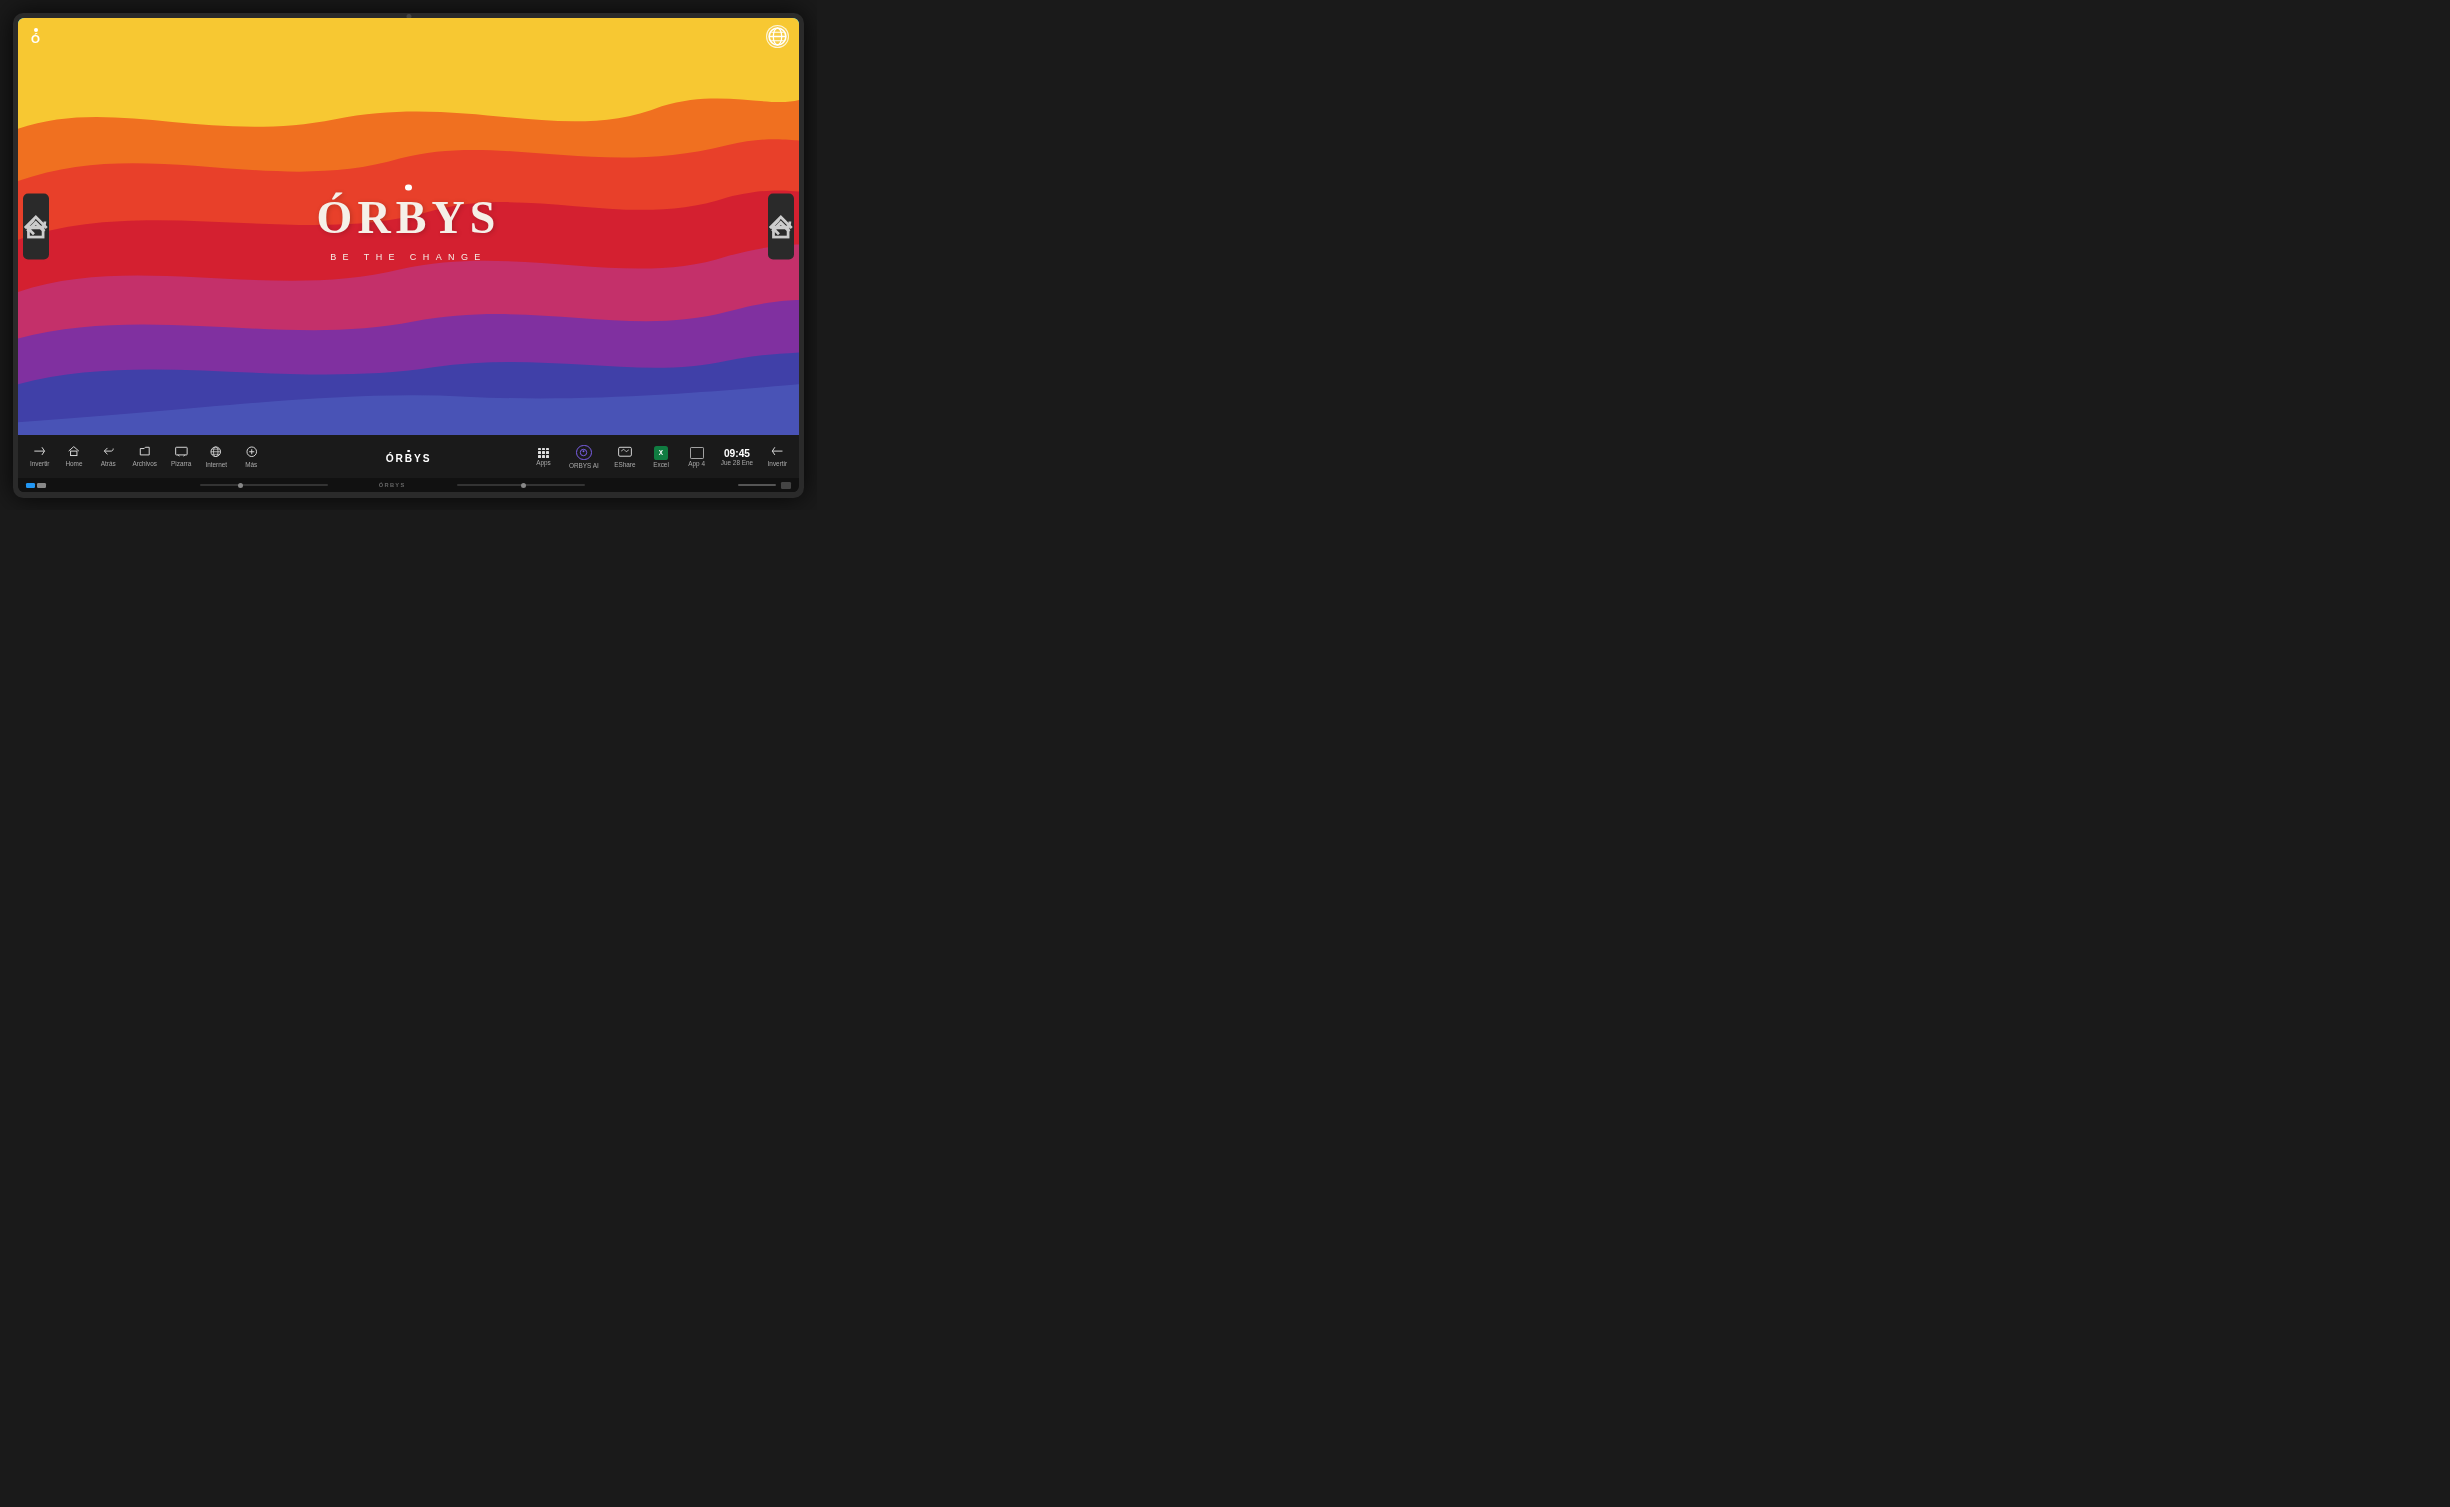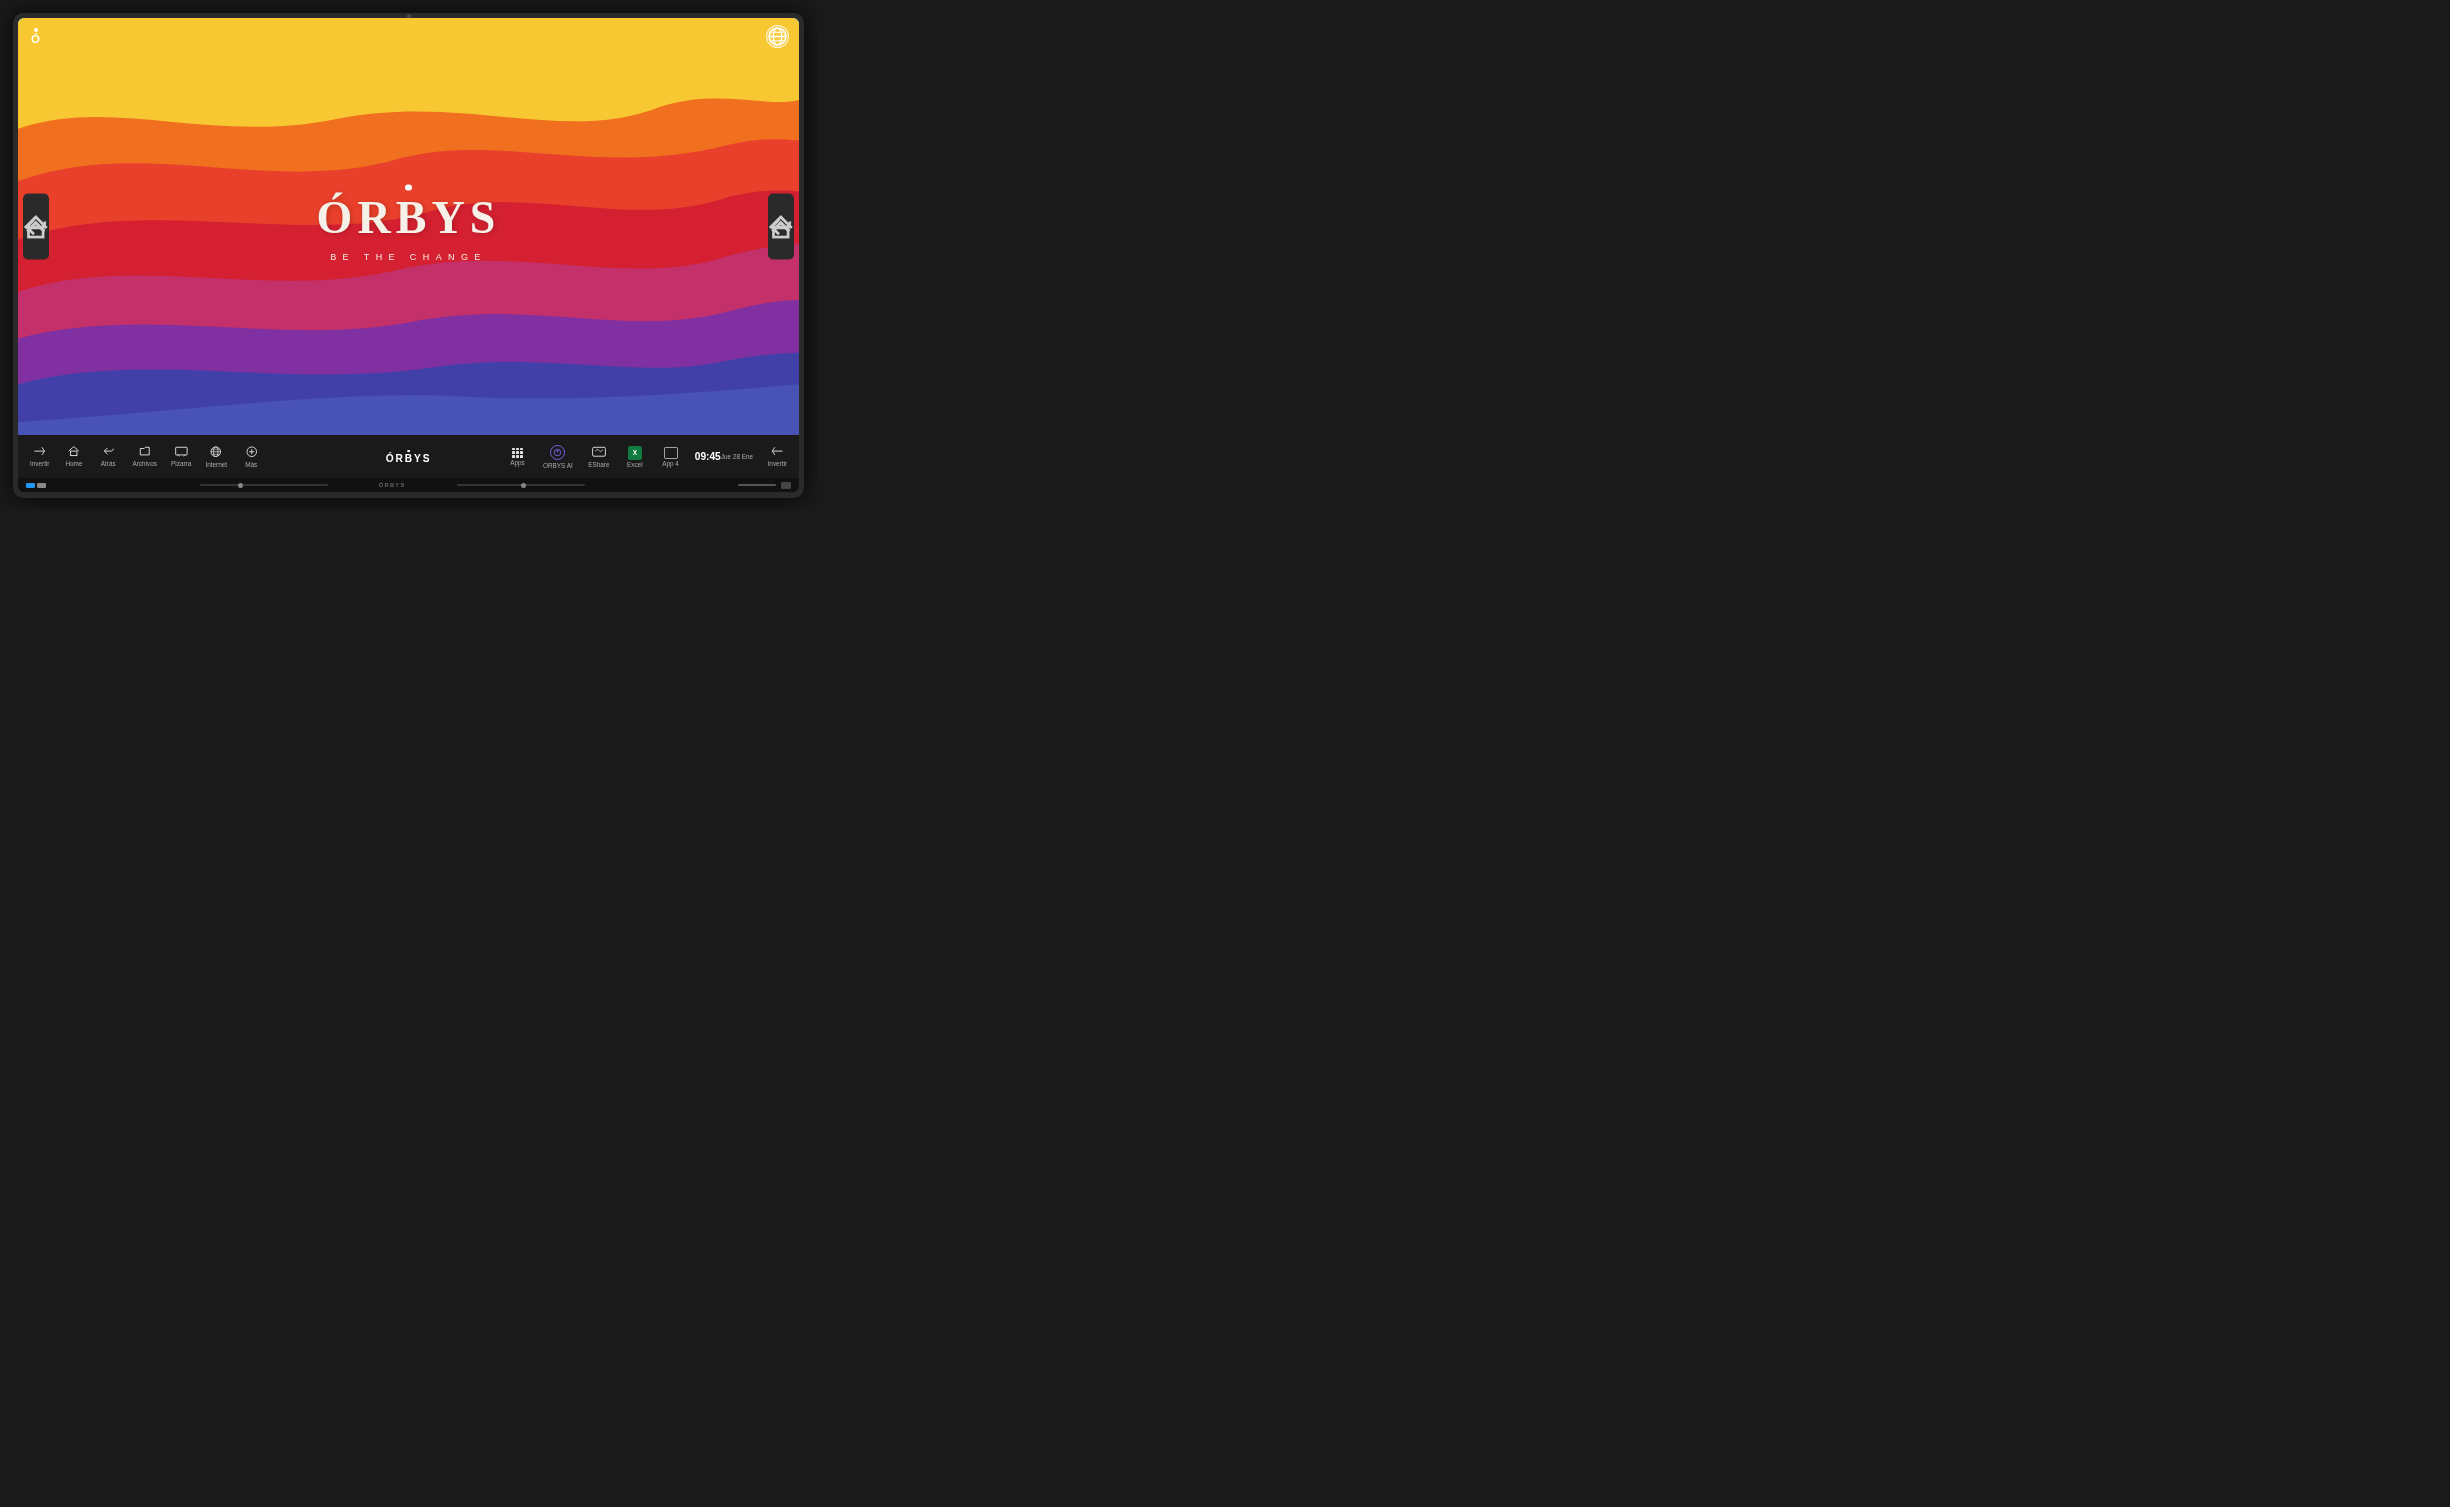--- a/index.html
+++ b/index.html
@@ -209,21 +209,21 @@
     }
     .taskbar-center-logo .tc-dot {
       width: 2.6px;
       height: 2.6px;
       background: white;
       border-radius: 50%;
       margin: 0 auto 0.6px;
     }
     .status-area {
       display: flex;
-      flex-direction: row;
+      flex-direction: column;
       align-items: center;
       color: white;
       padding: 0 5.1px;
     }
     .status-time {
       font-size: 10.2px;
       font-weight: 600;
       color: white;
       line-height: 1.1;
     }

